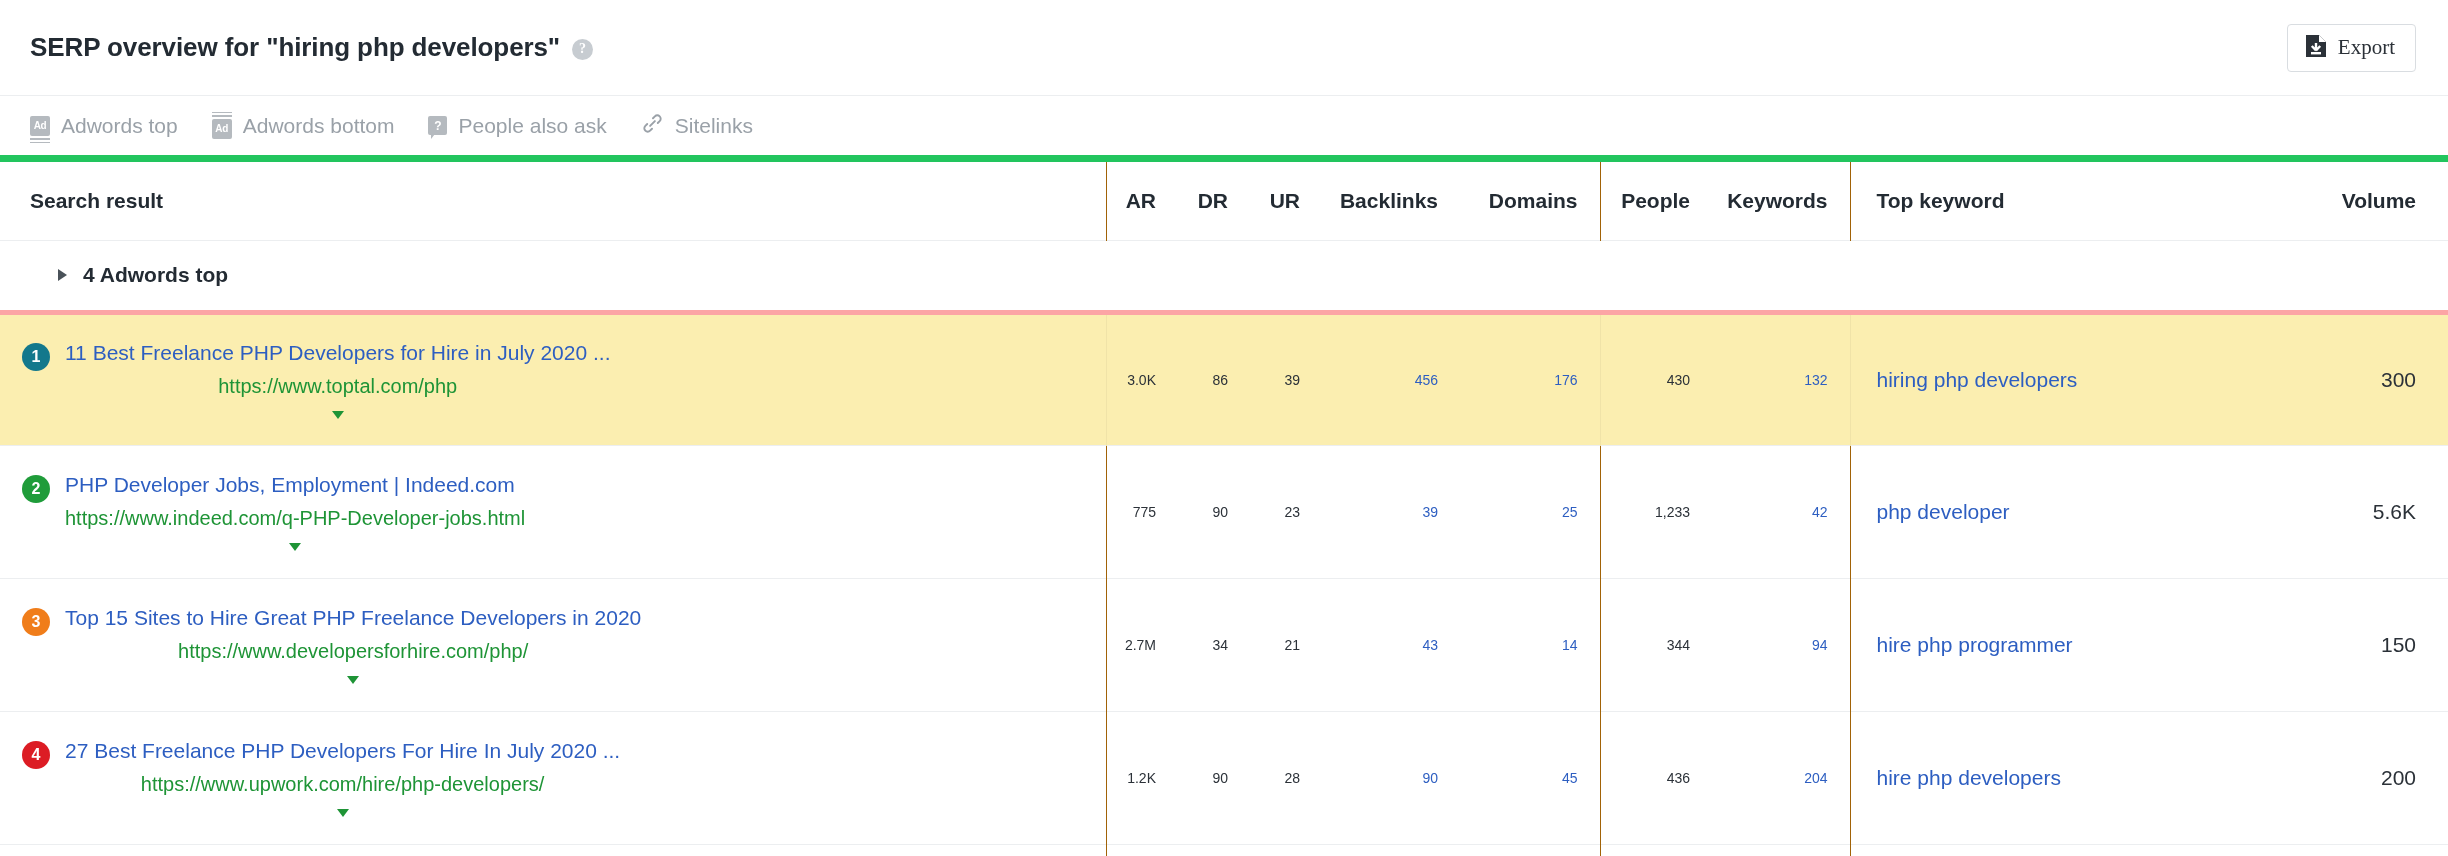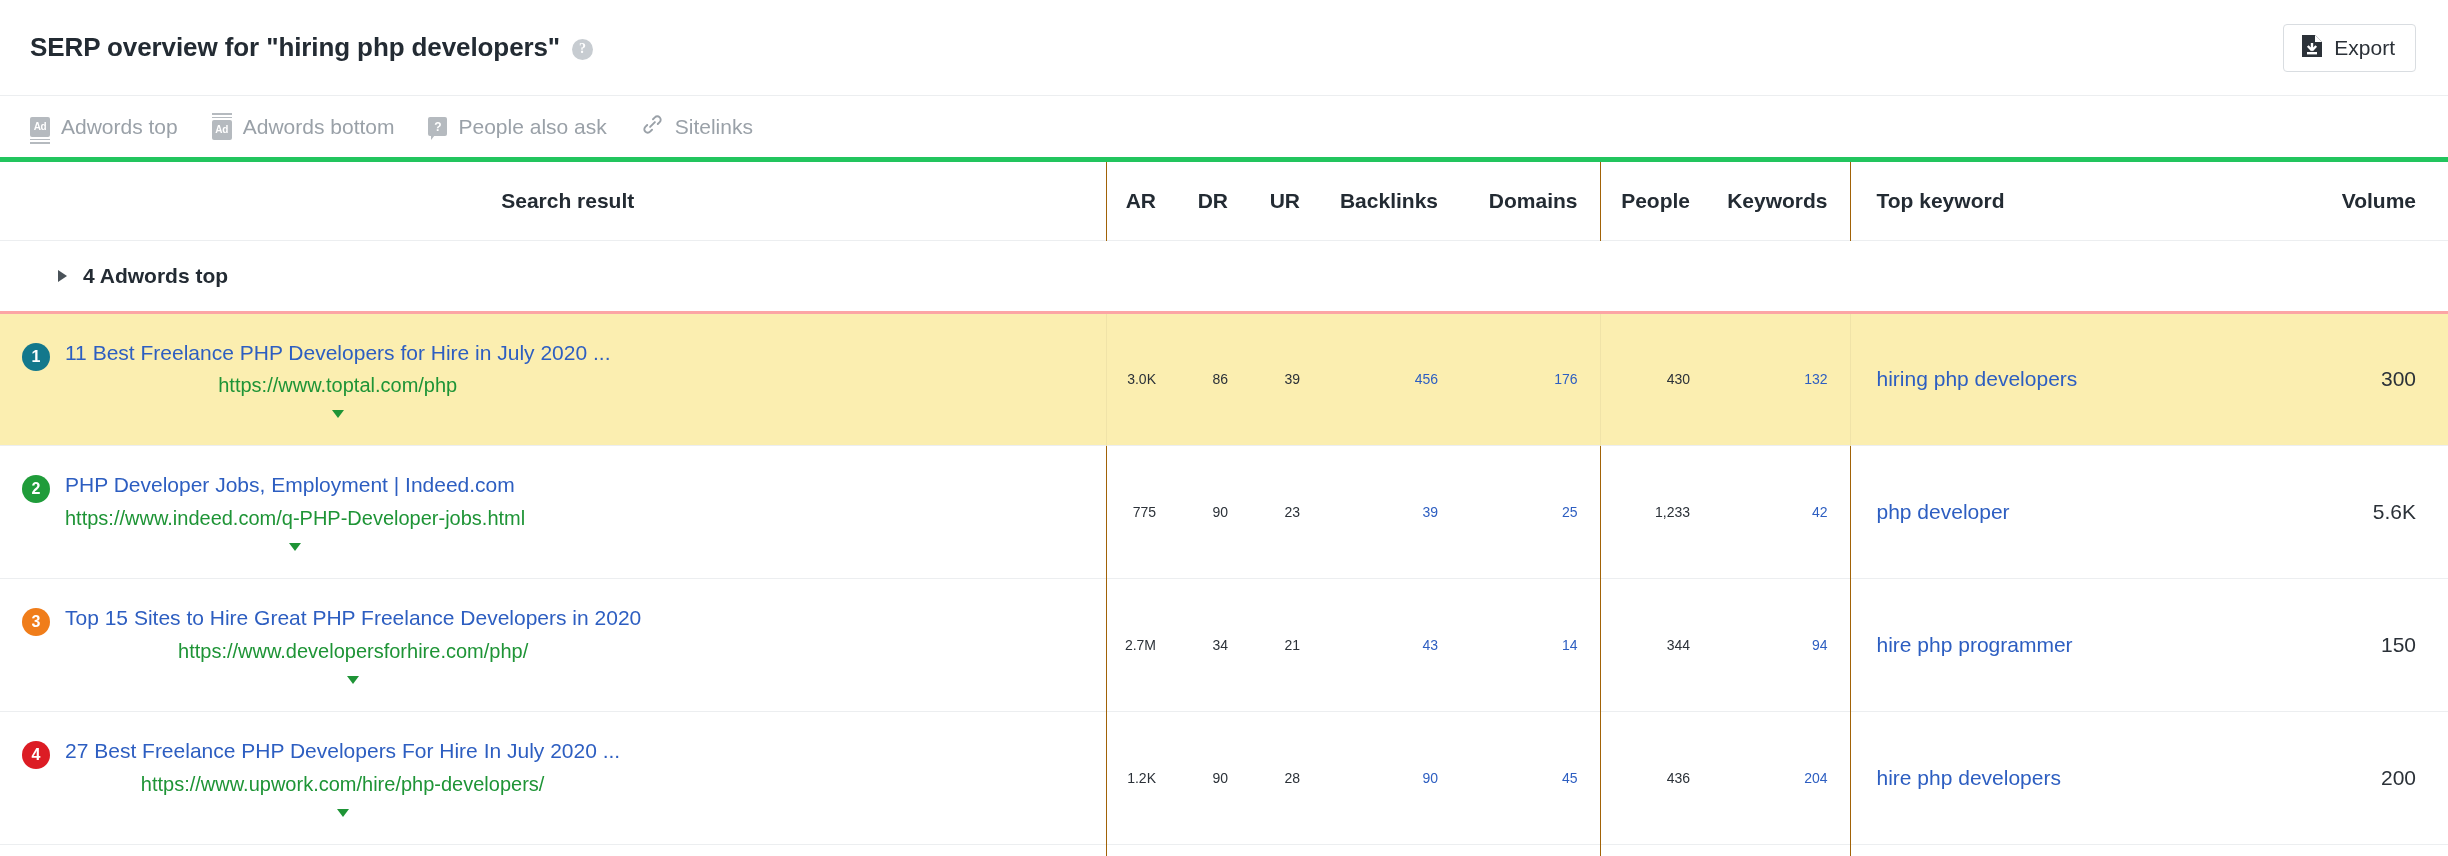--- a/index.html
+++ b/index.html
@@ -33,32 +33,32 @@
     background: #c7ccd1; color: #fff;
     font-size: 14px; font-weight: bold;
     display: flex; align-items: center; justify-content: center;
     font-family: "Liberation Serif", serif;
     margin-top: 3px;
   }
   .export-btn {
     display: flex; align-items: center; gap: 11px;
     height: 48px; padding: 0 20px 0 17px;
     border: 1px solid #d9dde1; border-radius: 4px;
-    background: #fff; cursor: pointer;
+    background: #fff; cursor: pointer; font-family: Liberation Serif, serif;
   }
   .export-label { font-size: 21px; color: #2b3138; }
   .export-icon { display:block; }
 
   
   .tabs {
     height: 66px;
     display: flex; align-items: center;
     padding: 0 30px;
     gap: 34px;
-    border-bottom: 5px solid #22c55e;
+    border-bottom: 7px solid #22c55e;
   }
   .tab { display: flex; align-items: center; gap: 11px; cursor: pointer; }
   .tab-label { font-size: 21px; color: #9aa1a8; }
   .ad-badge {
     width: 20px; height: 20px; border-radius: 2px;
     background: #b5babf; color: #fff;
     font-size: 10px; font-weight: bold;
     display: flex; align-items: center; justify-content: center;
     letter-spacing: -0.3px;
   }
@@ -87,31 +87,31 @@
 
   
   table.serp { width: 2448px; border-collapse: collapse; table-layout: fixed; }
   table.serp th, table.serp td { padding: 0; vertical-align: middle; }
 
   thead tr { height: 78px; }
   thead th {
     font-size: 21px; font-weight: bold; color: #232b33;
     white-space: nowrap;
   }
-  .th-result { text-align: center; padding-left: 30px !important; }
+  .th-result { text-align: left; padding-left: 30px !important; }
   .th-num { text-align: right; padding-right: 22px !important; }
   .th-kw  { text-align: left;  padding-left: 26px !important; }
   .th-vol { text-align: right; padding-right: 32px !important; }
   .sep-left { border-left: 1px solid #a16207; }
 
   thead tr { border-bottom: 1px solid #eceef0; }
 
   .group-row td {
     height: 72px;
-    border-bottom: 3px solid #fca5a5;
+    border-bottom: 5px solid #fca5a5;
   }
   .group-inner { display: flex; align-items: center; gap: 16px; padding-left: 58px; }
   .caret {
     width: 0; height: 0;
     border-left: 9px solid #4a5259;
     border-top: 6px solid transparent;
     border-bottom: 6px solid transparent;
   }
   .group-label { font-size: 21px; font-weight: bold; color: #232b33; }
 

